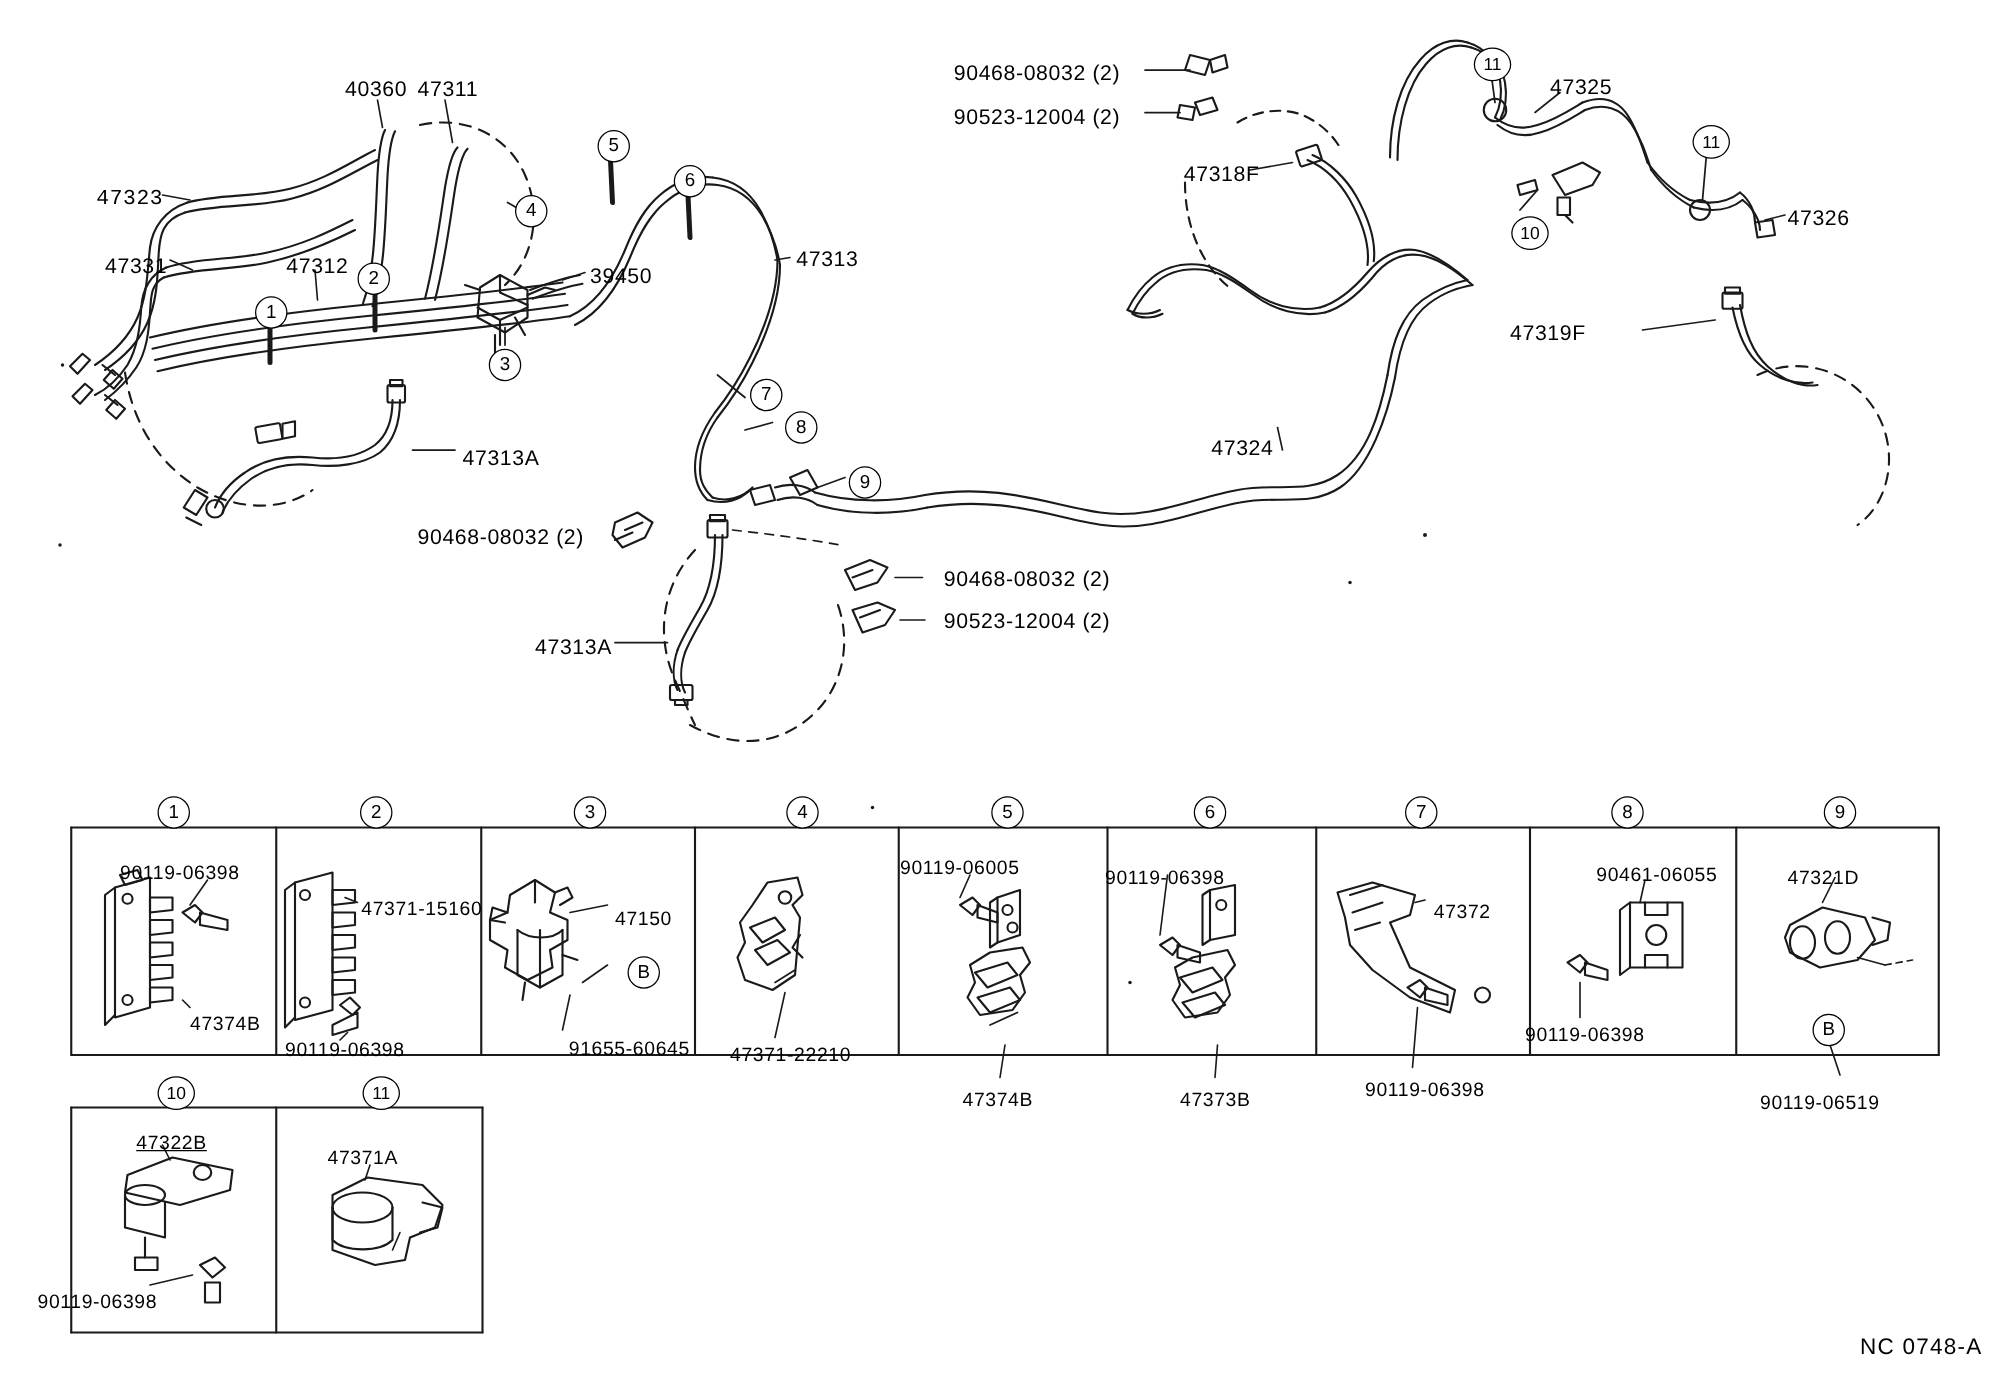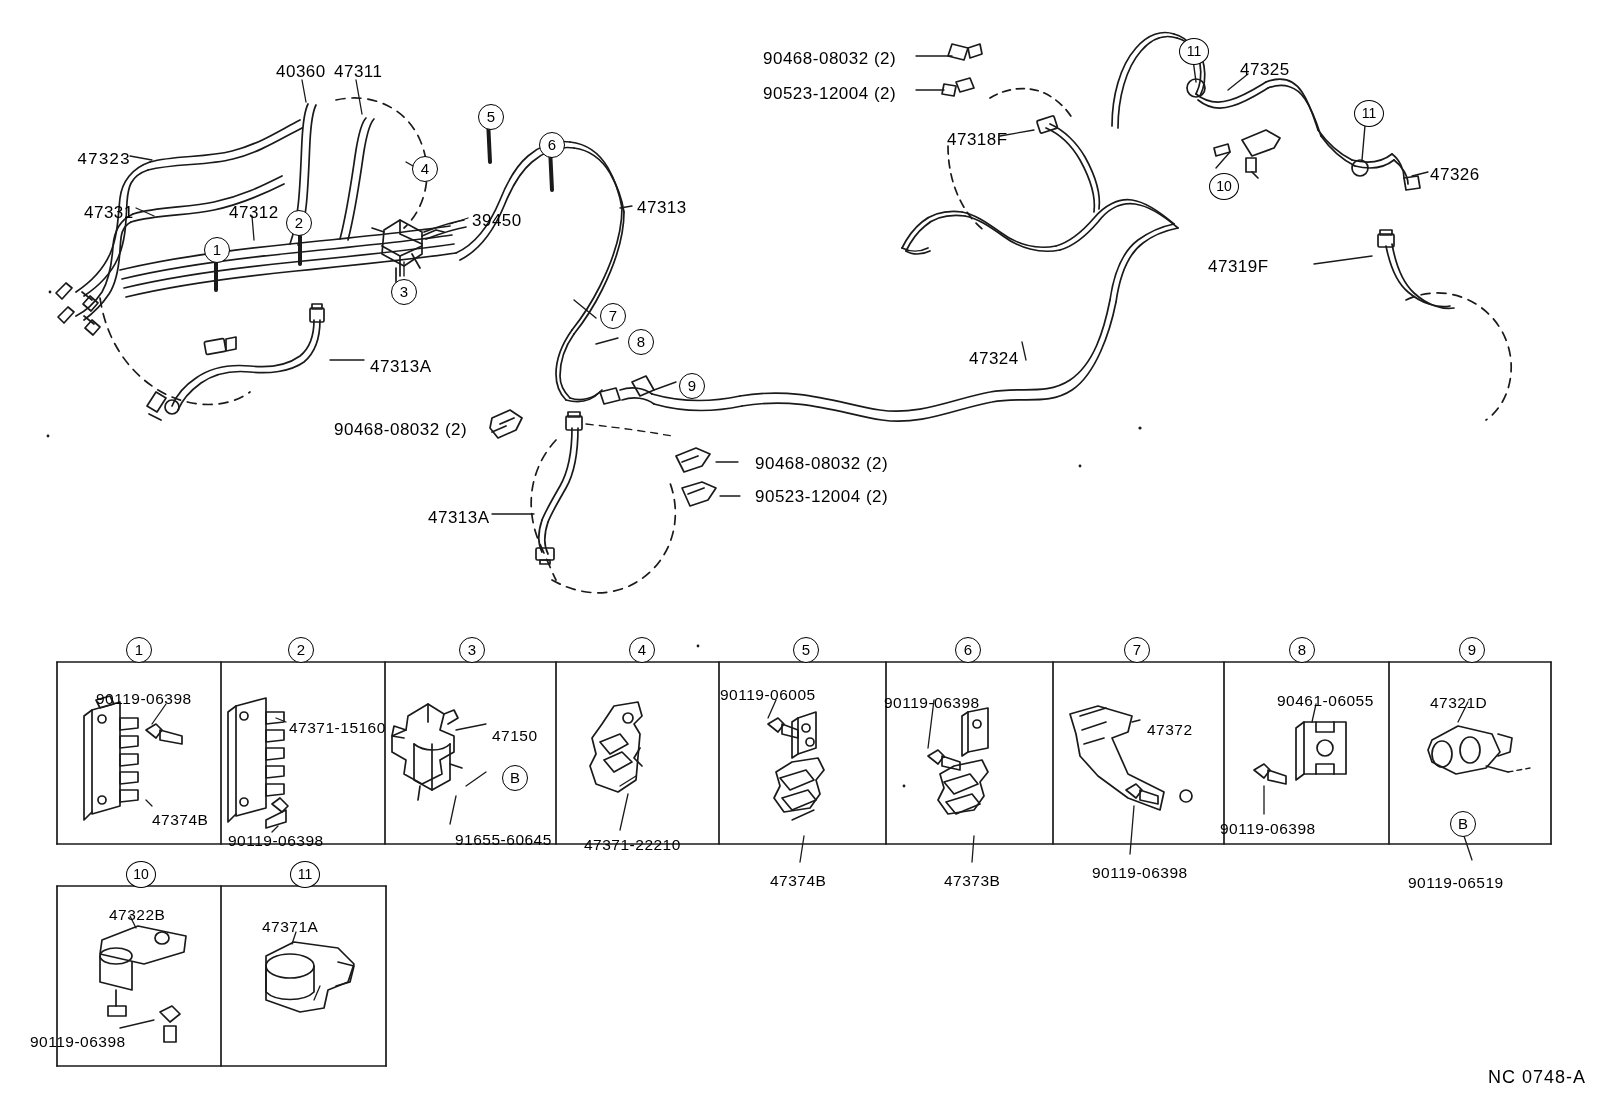--- a/index.html
+++ b/index.html
@@ -481,19 +481,19 @@
   <div class="lbl small" style="left:1261px;top:692px;margin-left:16px;">90461-06055</div>
   <div class="lbl small" style="left:1220px;top:820px;">90119-06398</div>
 
   <div class="lbl small" style="left:1430px;top:694px;">47321D</div>
   <div class="lbl small" style="left:1408px;top:874px;">90119-06519</div>
   <div class="callout" style="left:1450px;top:811px;">B</div>
 
   <div class="callout wide" style="left:126px;top:861px;">10</div>
   <div class="callout wide" style="left:290px;top:861px;">11</div>
 
-  <div class="lbl small" style="left:109px;top:906px;">47322B</div>
+  <div class="lbl small" style="left:109px;top:906px;text-decoration:underline;">47322B</div>
   <div class="lbl small" style="left:30px;top:1033px;">90119-06398</div>
   <div class="lbl small" style="left:262px;top:918px;">47371A</div>
 
   <div class="footer-code">NC 0748-A</div>
 
 </div>
 
 </body></html>

